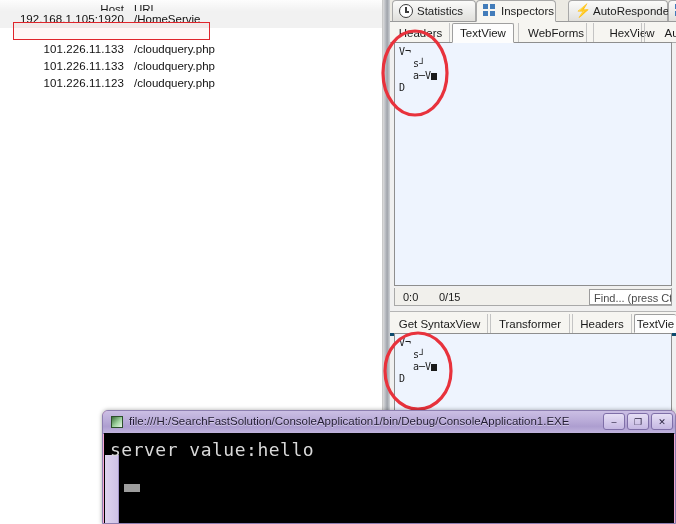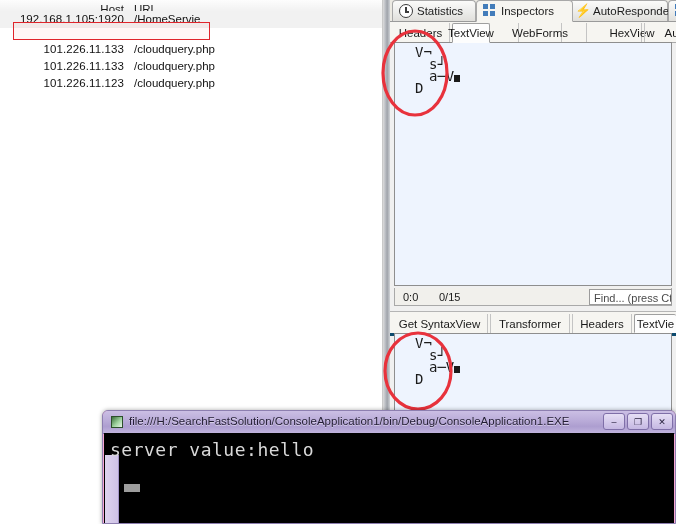--- a/index.html
+++ b/index.html
@@ -73,21 +73,21 @@
   }
   .mtab.active{
     background:#f6f5f1;border-bottom:1px solid #f6f5f1;z-index:3;
     height:22px;
   }
   .mtab .ticon{
     width:14px;height:14px;margin-right:4px;flex:0 0 auto;
     display:inline-block;position:relative;
   }
   #tab-statistics{left:2px;width:84px;}
-  #tab-inspectors{left:86px;width:97px;}
+  #tab-inspectors{left:86px;width:80px;}
   #tab-autoresponder{left:178px;width:100px;}
   #tab-extra{left:278px;width:26px;}
   
   .icon-clock{
     border:1.5px solid #3b3b3b;border-radius:50%;background:#fff;
     box-sizing:border-box;
   }
   .icon-clock:before{
     content:"";position:absolute;left:5px;top:2px;width:1.5px;height:5px;
     background:#3b3b3b;
@@ -119,34 +119,34 @@
     position:absolute;top:1px;height:19px;box-sizing:border-box;
     display:flex;align-items:center;justify-content:center;
     font-size:11.5px;color:#1a1a1a;white-space:nowrap;
     border-left:1px solid #c4c4c4;border-right:1px solid #c4c4c4;
   }
   .stab.active{
     background:#fdfdfd;border:1px solid #9f9f9f;border-bottom:1px solid #fdfdfd;
     border-radius:2px 2px 0 0;height:20px;top:1px;z-index:4;
   }
   #stab-headers{left:2px;width:58px;border-left:none;}
-  #stab-textview{left:62px;width:38px;}
-  #stab-webforms{left:128px;width:44px;}
+  #stab-textview{left:62px;width:62px;}
+  #stab-webforms{left:128px;width:76px;}
   #stab-hexview{left:196px;width:56px;padding-left:36px;}
   #stab-au{left:254px;width:32px;border-right:none;padding-left:22px;}
   
   #textview-body{
     position:absolute;left:4px;top:42px;width:278px;height:244px;
     background:#eef4fe;border:1px solid #8e8e8e;box-sizing:border-box;
     overflow:hidden;
   }
   .blob{
-    position:absolute;left:20px;top:3px;
+    position:absolute;left:4px;top:3px;
     font-family:"DejaVu Sans Mono", monospace;
-    font-size:14px;line-height:12px;color:#1a1a1a;white-space:pre;
+    font-size:10px;line-height:12px;color:#1a1a1a;white-space:pre;
   }
   .blob .ind1{padding-left:14px;}
   .blob .sqr{
     display:inline-block;width:6px;height:7px;background:#1a1a1a;
     vertical-align:-1px;
   }
   
   #status-bar{
     position:absolute;left:4px;top:288px;width:278px;height:18px;
     background:#f1f0ec;border:1px solid #a9a9a9;border-top:none;

